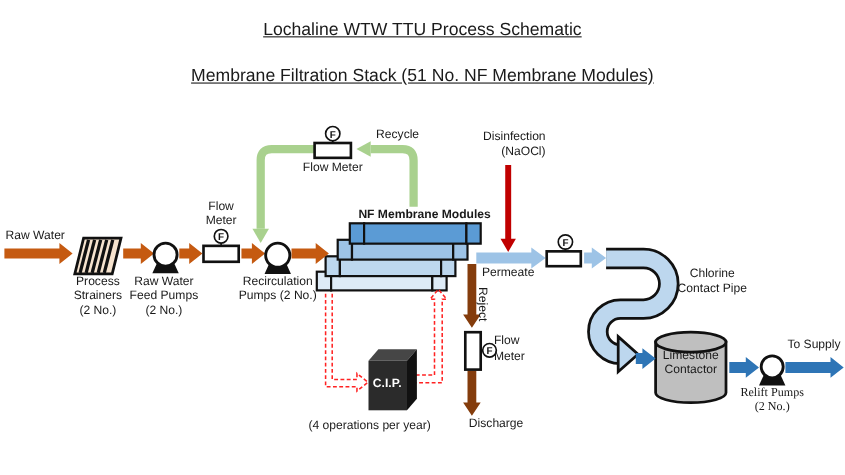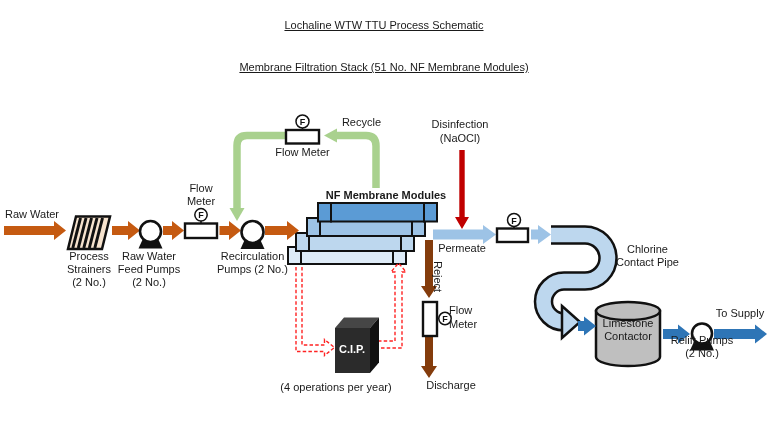--- a/index.html
+++ b/index.html
@@ -2,21 +2,21 @@
 <html><head>
 <meta charset="utf-8">
 <style>
   html,body{margin:0;padding:0;background:#fff;}
   .stage{position:relative;width:768px;height:432px;background:#ffffff;overflow:hidden;
          font-family:"Liberation Sans",sans-serif;color:#1a1a1a;}
   .stage svg{position:absolute;left:0;top:0;}
   .lbl{position:absolute;font-size:11px;line-height:13px;text-align:center;white-space:nowrap;}
   .left{text-align:left;}
   .bold{font-weight:bold;}
-  .title{position:absolute;left:0;width:768px;text-align:center;font-size:11px;}
+  .title{position:absolute;left:0;width:768px;text-align:center;font-size:16px;}
   .u{text-decoration:underline;}
   .vert{writing-mode:vertical-rl;}
   .white{color:#ffffff;}
   .lh14{line-height:14px;}
 </style>
 </head>
 <body>
 
 <div class="stage">
 
@@ -180,40 +180,40 @@
 
   <div class="lbl" style="left:204px;top:250px;width:97px;">
     <div>Recirculation</div>
     <div>Pumps (2 No.)</div>
   </div>
 
   <div class="lbl" style="left:269px;top:146px;width:67px;">Flow Meter</div>
   <div class="lbl" style="left:329px;top:116px;width:52px;text-align:right;">Recycle</div>
   <div class="lbl bold" style="left:318px;top:189px;width:136px;">NF Membrane Modules</div>
 
-  <div class="lbl lh14" style="left:424px;top:117px;width:72px;">
+  <div class="lbl lh14" style="left:424px;top:117px;width:72px;text-align:right;">
     <div>Disinfection</div>
     <div>(NaOCl)</div>
   </div>
 
   <div class="lbl" style="left:433px;top:242px;width:58px;">Permeate</div>
 
   <div class="lbl" style="left:607px;top:243px;width:81px;">
     <div>Chlorine</div>
     <div>Contact Pipe</div>
   </div>
 
   <div class="lbl" style="left:596px;top:317px;width:64px;">
     <div>Limestone</div>
     <div>Contactor</div>
   </div>
 
   <div class="lbl" style="left:710px;top:307px;width:60px;">To Supply</div>
 
-  <div class="lbl" style="left:666px;top:334px;width:72px;">
+  <div class="lbl" style="left:666px;top:351px;width:72px;font-family:Liberation Serif, serif;">
     <div>Relift Pumps</div>
     <div>(2 No.)</div>
   </div>
 
   <div class="lbl vert" style="left:431px;top:253px;height:48px;">Reject</div>
 
   <div class="lbl left lh14" style="left:449px;top:303px;width:42px;">
     <div>Flow</div>
     <div>Meter</div>
   </div>

